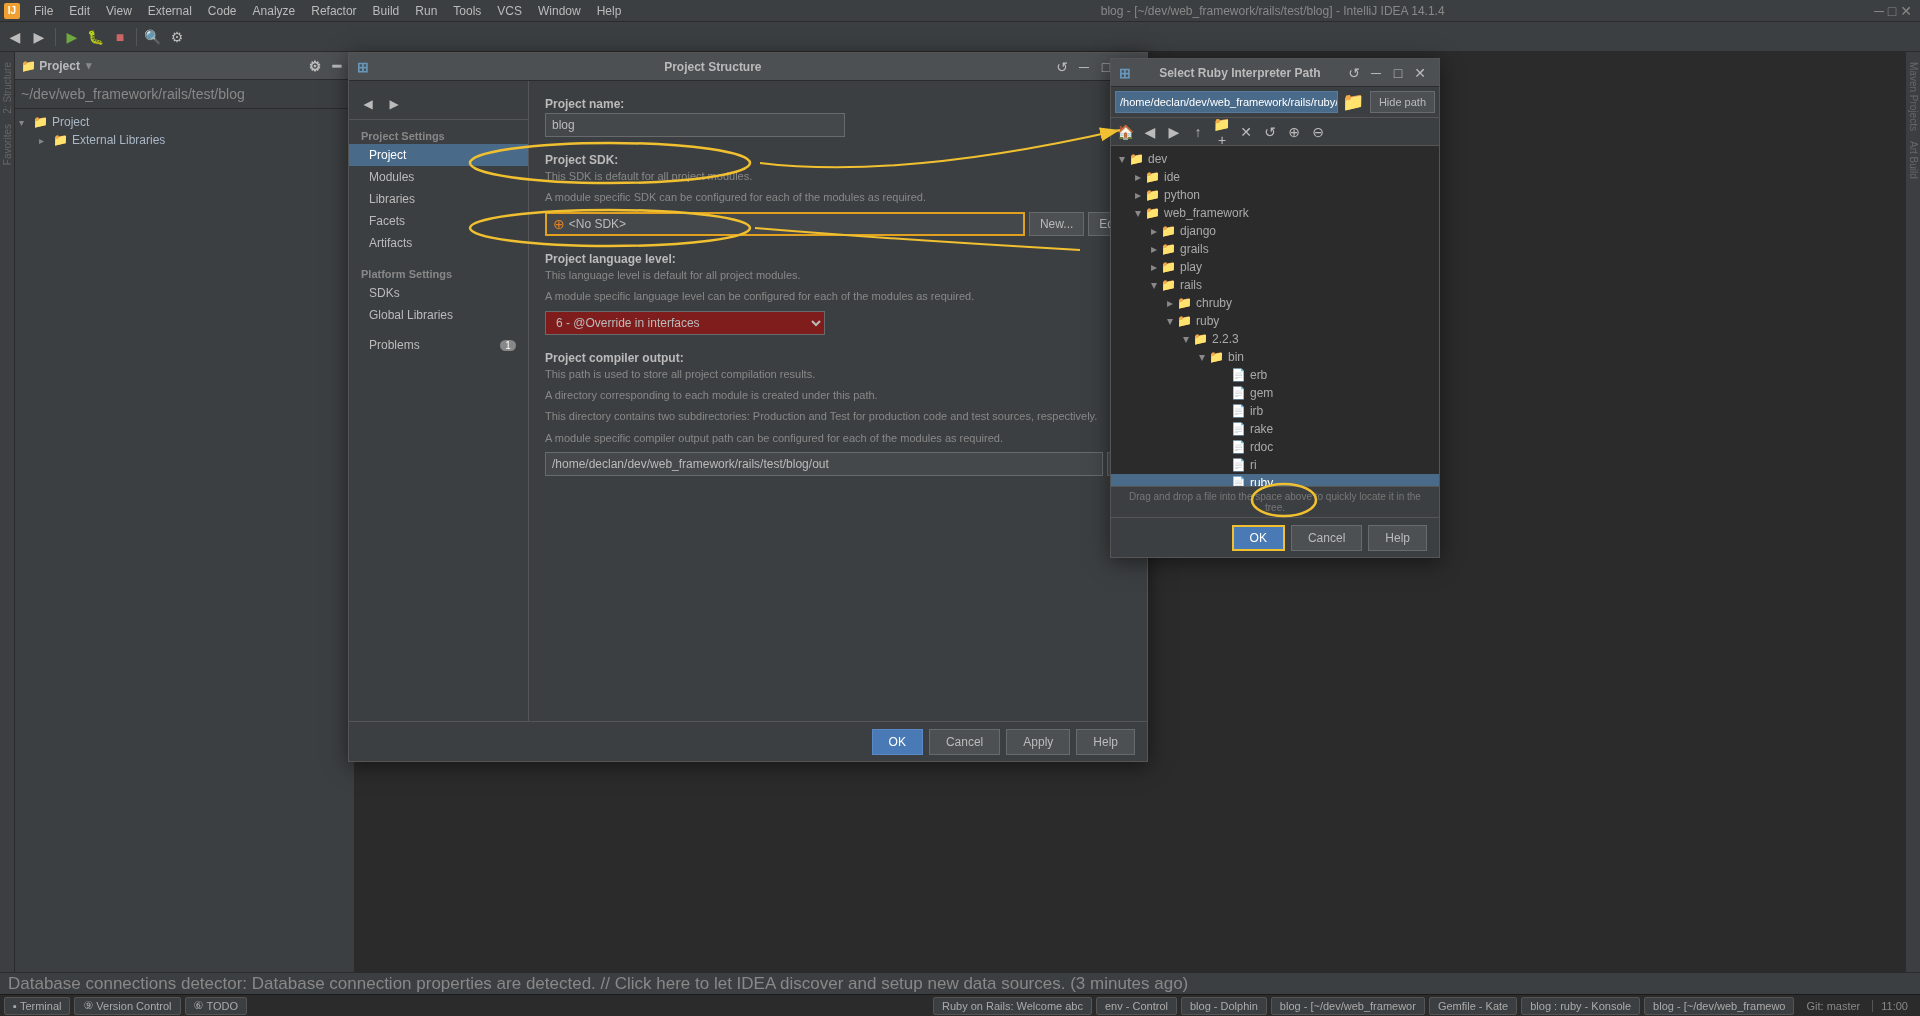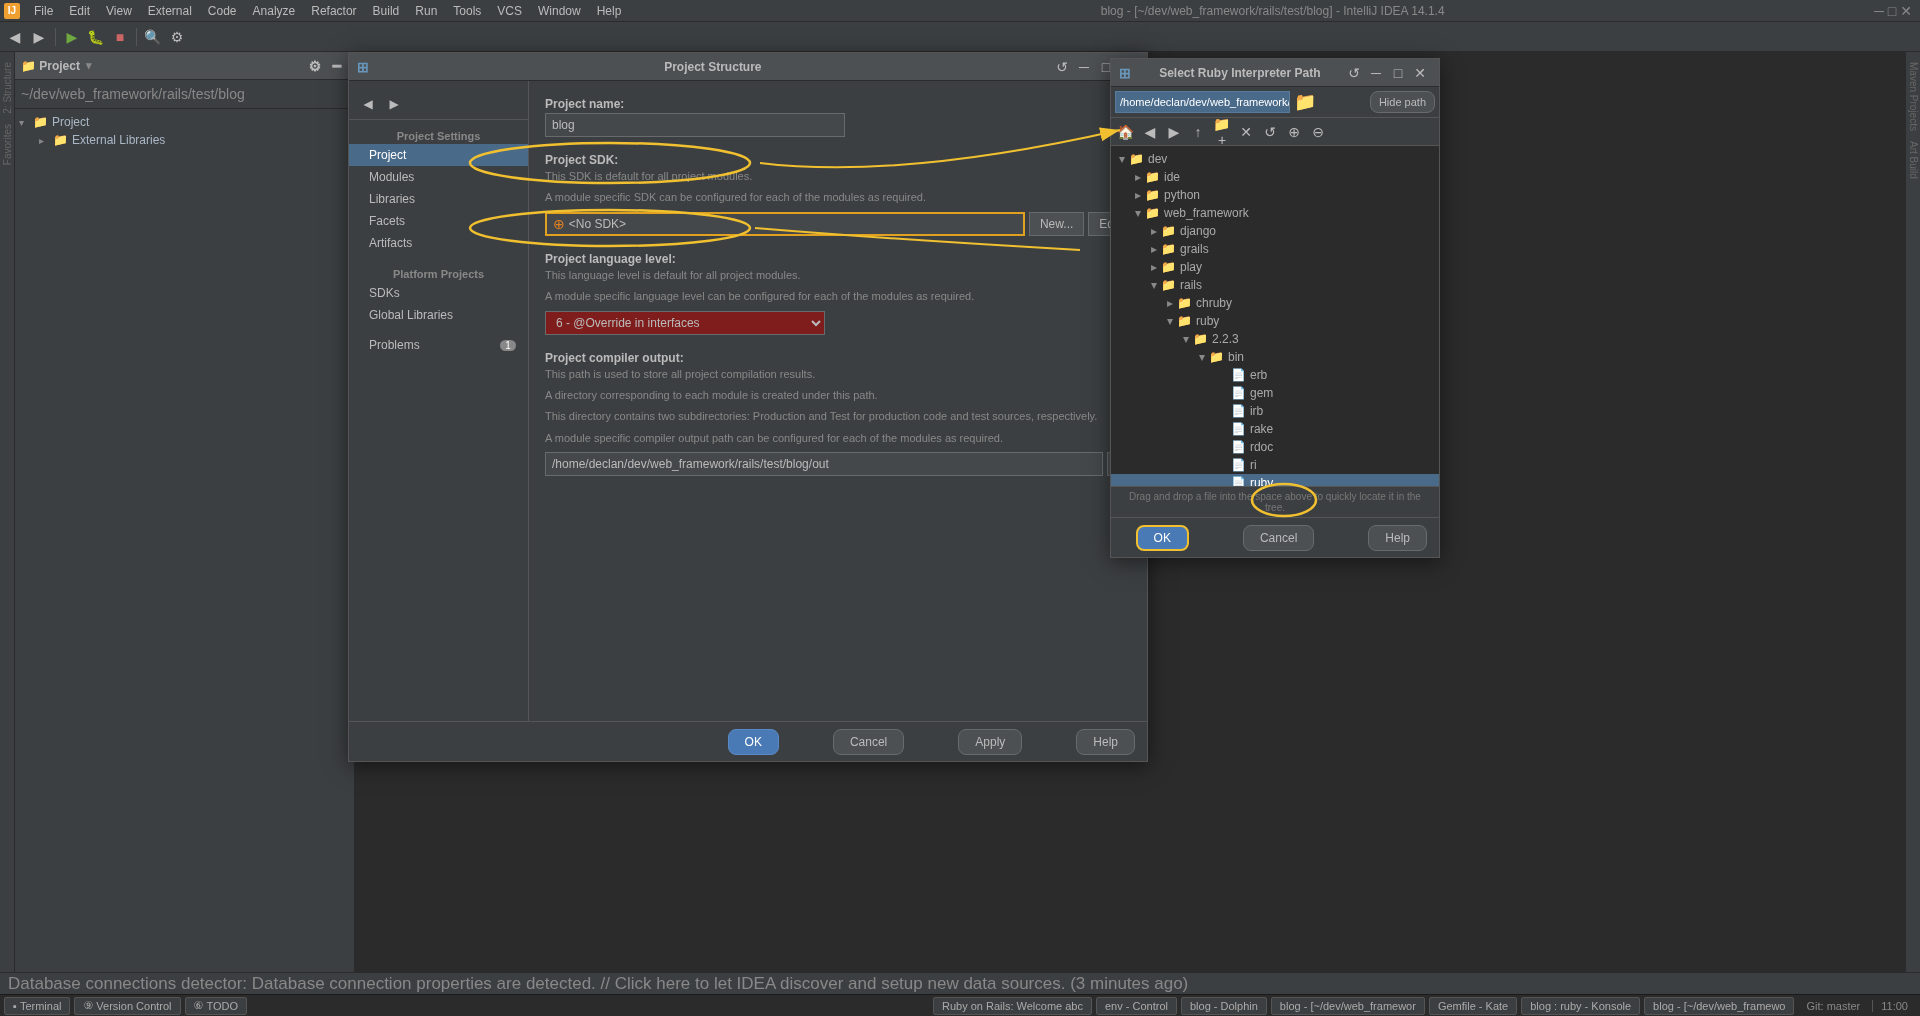--- a/index.html
+++ b/index.html
@@ -37,21 +37,21 @@
     
     .dialog { pointer-events: all; position: absolute; background: #3c3f41; border: 1px solid #555; box-shadow: 0 4px 20px rgba(0,0,0,0.5); }
     .dialog-titlebar { background: #4c5052; height: 28px; display: flex; align-items: center; padding: 0 8px; font-size: 12px; font-weight: bold; color: #bbbbbb; border-bottom: 1px solid #2b2b2b; cursor: move; }
     .dialog-titlebar .dialog-title { flex: 1; text-align: center; }
 
     .proj-struct-dialog { top: 52px; left: 348px; width: 800px; }
     .proj-struct-body { display: flex; height: 640px; }
 
     
     .ps-nav { width: 180px; background: #3c3f41; border-right: 1px solid #555; padding: 8px 0; }
-    .ps-nav-section { font-size: 11px; color: #888; padding: 6px 12px 2px; font-weight: bold; text-align: center; }
+    .ps-nav-section { font-size: 11px; color: #888; padding: 6px 12px 2px; font-weight: bold; }
     .ps-nav-item { padding: 4px 12px 4px 20px; cursor: pointer; font-size: 12px; color: #bbbbbb; }
     .ps-nav-item.active { background: #4a6a8a; color: white; }
     .ps-nav-item.badge { display: flex; justify-content: space-between; align-items: center; }
     .badge-num { background: #888; color: #fff; border-radius: 8px; font-size: 10px; padding: 0 5px; min-width: 16px; text-align: center; }
 
     
     .ps-right { flex: 1; padding: 16px; overflow: auto; }
     .field-group { margin-bottom: 16px; }
     .field-label { font-size: 12px; font-weight: bold; color: #bbbbbb; margin-bottom: 2px; }
     .field-desc { font-size: 11px; color: #888; margin-bottom: 6px; line-height: 1.4; }
@@ -61,21 +61,21 @@
     .sdk-select-icon { color: #e08020; font-size: 14px; }
     .sdk-btn { height: 24px; padding: 0 10px; background: #4c5052; border: 1px solid #676b6d; color: #bbbbbb; cursor: pointer; font-size: 12px; }
     .lang-select-row { display: flex; align-items: center; gap: 4px; }
     .lang-select { width: 280px; height: 24px; background: #7f1d1d; border: 1px solid #676b6d; color: #bbbbbb; padding: 2px 6px; font-size: 12px; }
     .output-row { display: flex; align-items: center; gap: 4px; }
     .output-input { flex: 1; height: 24px; background: #45484a; border: 1px solid #676b6d; color: #bbbbbb; padding: 2px 6px; font-size: 12px; }
     .output-btn { height: 24px; width: 24px; background: #4c5052; border: 1px solid #676b6d; color: #bbbbbb; cursor: pointer; font-size: 14px; display: flex; align-items: center; justify-content: center; }
 
     
     .dialog-footer { height: 40px; display: flex; align-items: center; justify-content: flex-end; padding: 0 12px; gap: 6px; border-top: 1px solid #555; background: #3c3f41; }
-    .btn { height: 26px; padding: 0 16px; border: 1px solid #676b6d; background: #4c5052; color: #bbbbbb; cursor: pointer; font-size: 12px; border-radius: 8px; margin-left: 48px; }
+    .btn { height: 26px; padding: 0 16px; border: 1px solid #676b6d; background: #4c5052; color: #bbbbbb; cursor: pointer; font-size: 12px; border-radius: 0; }
     .btn-primary { background: #4a7ab5; border-color: #5a8ac5; color: #fff; }
 
     
     .ruby-dialog { top: 58px; left: 1110px; width: 330px; }
     .ruby-toolbar { height: 28px; background: #3c3f41; display: flex; align-items: center; padding: 0 4px; border-bottom: 1px solid #555; gap: 2px; }
     .ruby-tree { flex: 1; overflow: auto; background: #2b2b2b; padding: 4px 0; font-size: 12px; }
     .ruby-tree-item { display: flex; align-items: center; padding: 2px 4px; cursor: pointer; color: #aaa; }
     .ruby-tree-item.selected { background: #4a6a8a; color: white; }
     .ruby-path-row { display: flex; align-items: center; padding: 0 4px; gap: 2px; }
     .ruby-path-display { flex: 1; height: 22px; background: #4a6a8a; border: 1px solid #5a7a9a; color: #ffffff; padding: 2px 6px; font-size: 11px; display: flex; align-items: center; }
@@ -229,21 +229,21 @@
       <div style="display:flex; align-items:center; padding:4px 8px; gap:4px; border-bottom:1px solid #555; margin-bottom:4px;">
         <button class="toolbar-btn" style="font-size:12px;">◀</button>
         <button class="toolbar-btn" style="font-size:12px;">▶</button>
       </div>
       <div class="ps-nav-section">Project Settings</div>
       <div class="ps-nav-item active">Project</div>
       <div class="ps-nav-item">Modules</div>
       <div class="ps-nav-item">Libraries</div>
       <div class="ps-nav-item">Facets</div>
       <div class="ps-nav-item">Artifacts</div>
-      <div class="ps-nav-section" style="margin-top:8px;">Platform Projects</div>
+      <div class="ps-nav-section" style="margin-top:8px;">Platform Settings</div>
       <div class="ps-nav-item">SDKs</div>
       <div class="ps-nav-item">Global Libraries</div>
       <div class="ps-nav-item badge" style="margin-top:8px;">
         <span>Problems</span>
         <span class="badge-num">1</span>
       </div>
     </div>
 
     <div class="ps-right">
 

